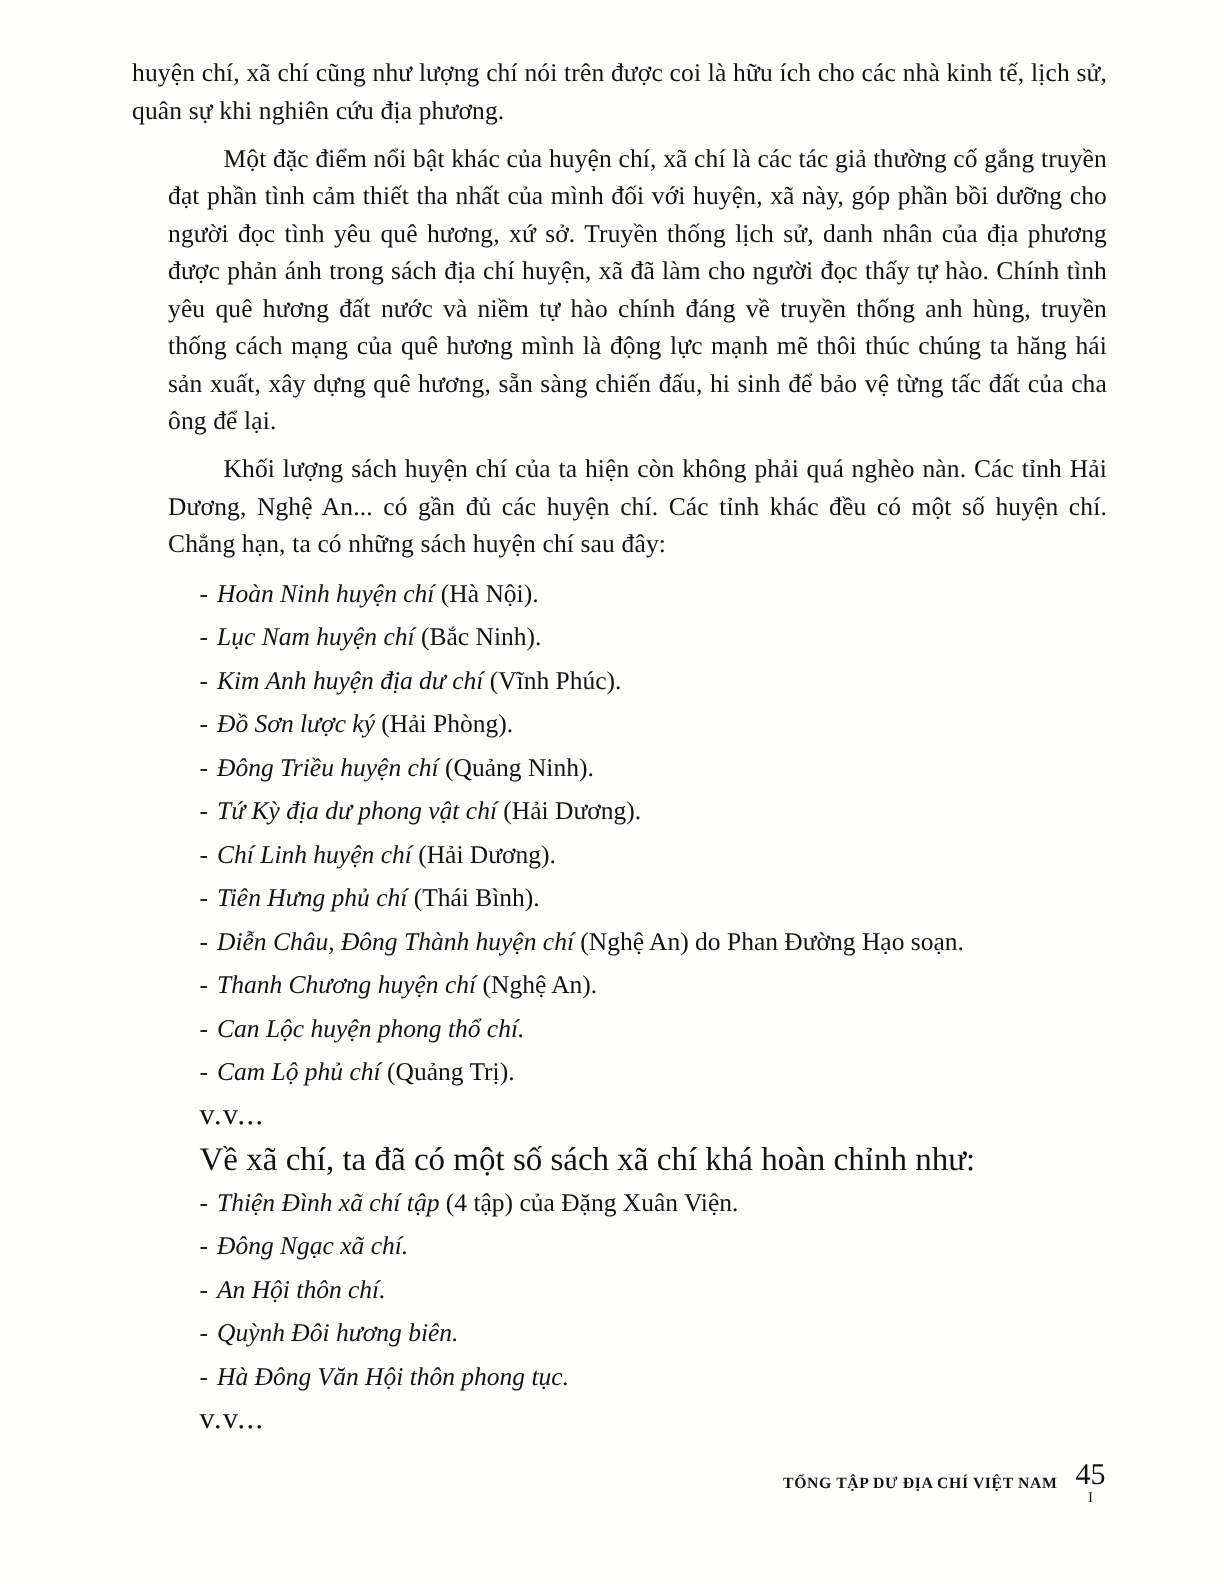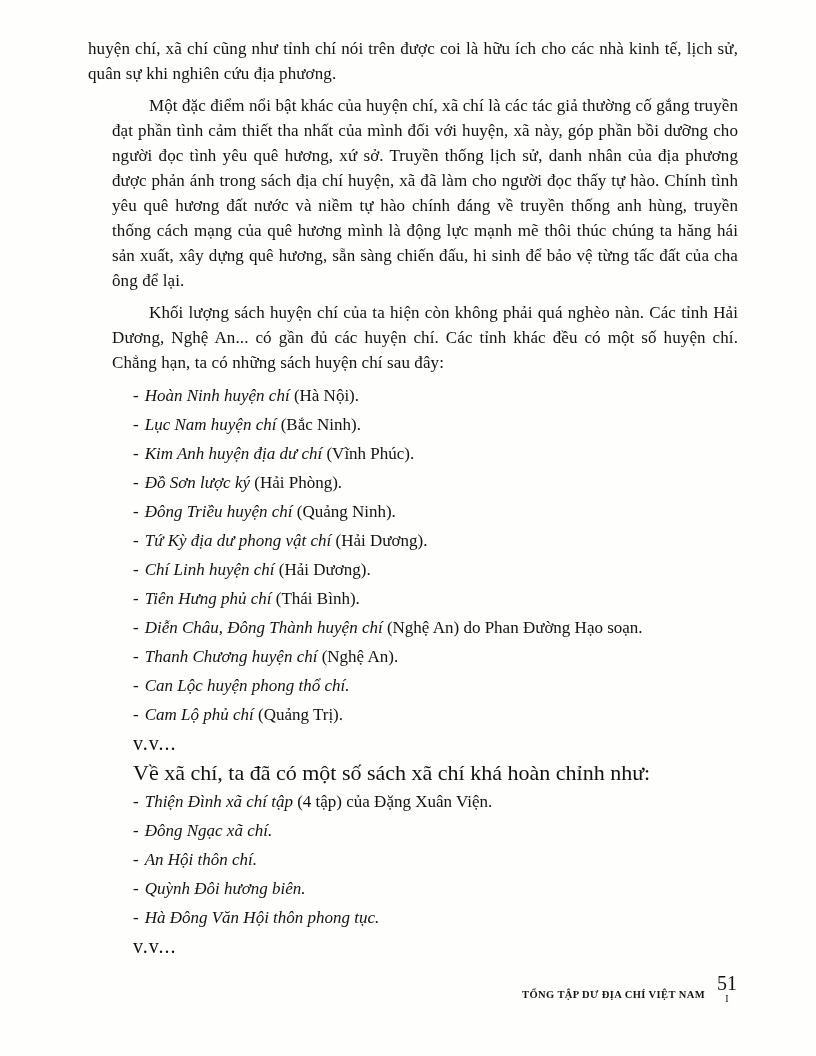--- a/index.html
+++ b/index.html
@@ -36,21 +36,21 @@
   }
   .list-dash { margin-right: 6px; font-style: normal; }
   .book-title { font-style: italic; }
   .book-rest { font-style: normal; }
   .etc-row { font-size: 20px; line-height: 29px; letter-spacing: 1px; }
   .lead-in-row { font-size: 22px; line-height: 29px; }
   .footer {
     position: absolute;
     top: 972px; right: 79px;
     display: flex;
-    align-items: center;
+    align-items: flex-start;
   }
   .footer-book-title {
     font-size: 10.5px;
     font-weight: bold;
     letter-spacing: 0.4px;
     margin-top: 12px;
     margin-right: 12px;
   }
   .page-number-group {
     display: flex;
@@ -59,21 +59,21 @@
   }
   .page-number { font-size: 20px; line-height: 22px; }
   .page-mark { font-size: 10px; line-height: 10px; }
 </style>
 </head>
 <body>
 
 <div class="page">
   <div class="text-column">
 
-    <p class="body-text">huyện chí, xã chí cũng như tỉnh chí nói trên được coi là hữu ích cho các nhà kinh tế, lịch sử, quân sự khi nghiên cứu địa phương.</p>
+    <p class="body-text">huyện chí, xã chí cũng như lượng chí nói trên được coi là hữu ích cho các nhà kinh tế, lịch sử, quân sự khi nghiên cứu địa phương.</p>
     <p class="body-text indent">Một đặc điểm nổi bật khác của huyện chí, xã chí là các tác giả thường cố gắng truyền đạt phần tình cảm thiết tha nhất của mình đối với huyện, xã này, góp phần bồi dưỡng cho người đọc tình yêu quê hương, xứ sở. Truyền thống lịch sử, danh nhân của địa phương được phản ánh trong sách địa chí huyện, xã đã làm cho người đọc thấy tự hào. Chính tình yêu quê hương đất nước và niềm tự hào chính đáng về truyền thống anh hùng, truyền thống cách mạng của quê hương mình là động lực mạnh mẽ thôi thúc chúng ta hăng hái sản xuất, xây dựng quê hương, sẵn sàng chiến đấu, hi sinh để bảo vệ từng tấc đất của cha ông để lại.</p>
     <p class="body-text indent">Khối lượng sách huyện chí của ta hiện còn không phải quá nghèo nàn. Các tỉnh Hải Dương, Nghệ An... có gần đủ các huyện chí. Các tỉnh khác đều có một số huyện chí. Chẳng hạn, ta có những sách huyện chí sau đây:</p>
 
     <div class="book-list">
       <div class="list-row"><span class="list-dash">-</span><span class="book-title">Hoàn Ninh huyện chí</span><span class="book-rest"> (Hà Nội).</span></div>
       <div class="list-row"><span class="list-dash">-</span><span class="book-title">Lục Nam huyện chí</span><span class="book-rest"> (Bắc Ninh).</span></div>
       <div class="list-row"><span class="list-dash">-</span><span class="book-title">Kim Anh huyện địa dư chí</span><span class="book-rest"> (Vĩnh Phúc).</span></div>
       <div class="list-row"><span class="list-dash">-</span><span class="book-title">Đồ Sơn lược ký</span><span class="book-rest"> (Hải Phòng).</span></div>
       <div class="list-row"><span class="list-dash">-</span><span class="book-title">Đông Triều huyện chí</span><span class="book-rest"> (Quảng Ninh).</span></div>
       <div class="list-row"><span class="list-dash">-</span><span class="book-title">Tứ Kỳ địa dư phong vật chí</span><span class="book-rest"> (Hải Dương).</span></div>
@@ -90,17 +90,17 @@
       <div class="list-row"><span class="list-dash">-</span><span class="book-title">An Hội thôn chí.</span><span class="book-rest"></span></div>
       <div class="list-row"><span class="list-dash">-</span><span class="book-title">Quỳnh Đôi hương biên.</span><span class="book-rest"></span></div>
       <div class="list-row"><span class="list-dash">-</span><span class="book-title">Hà Đông Văn Hội thôn phong tục.</span><span class="book-rest"></span></div>
       <div class="etc-row">v.v...</div>
     </div>
   </div>
 
   <div class="footer">
     <span class="footer-book-title">TỔNG TẬP DƯ ĐỊA CHÍ VIỆT NAM</span>
     <span class="page-number-group">
-      <span class="page-number">51</span>
+      <span class="page-number">45</span>
       <span class="page-mark">I</span>
     </span>
   </div>
 </div>
 
 </body></html>

